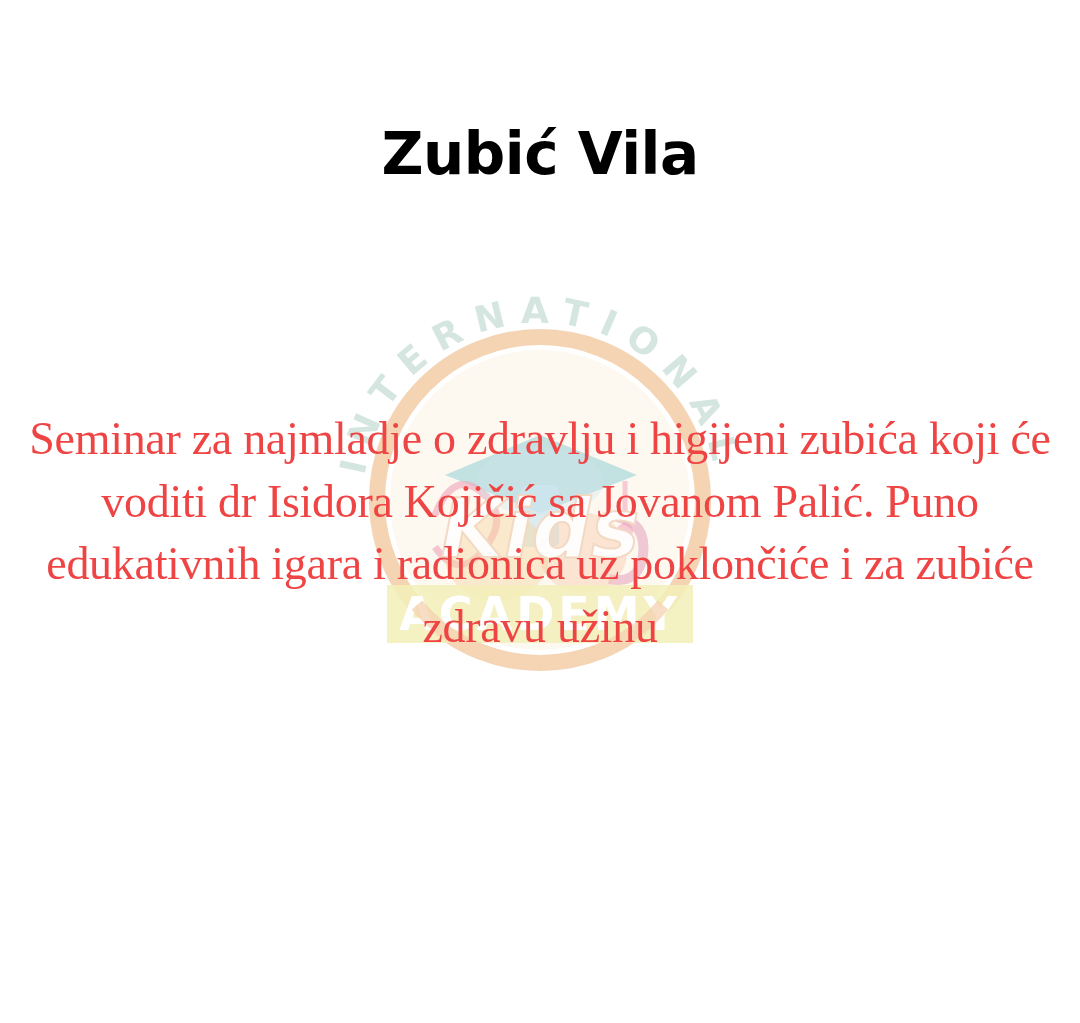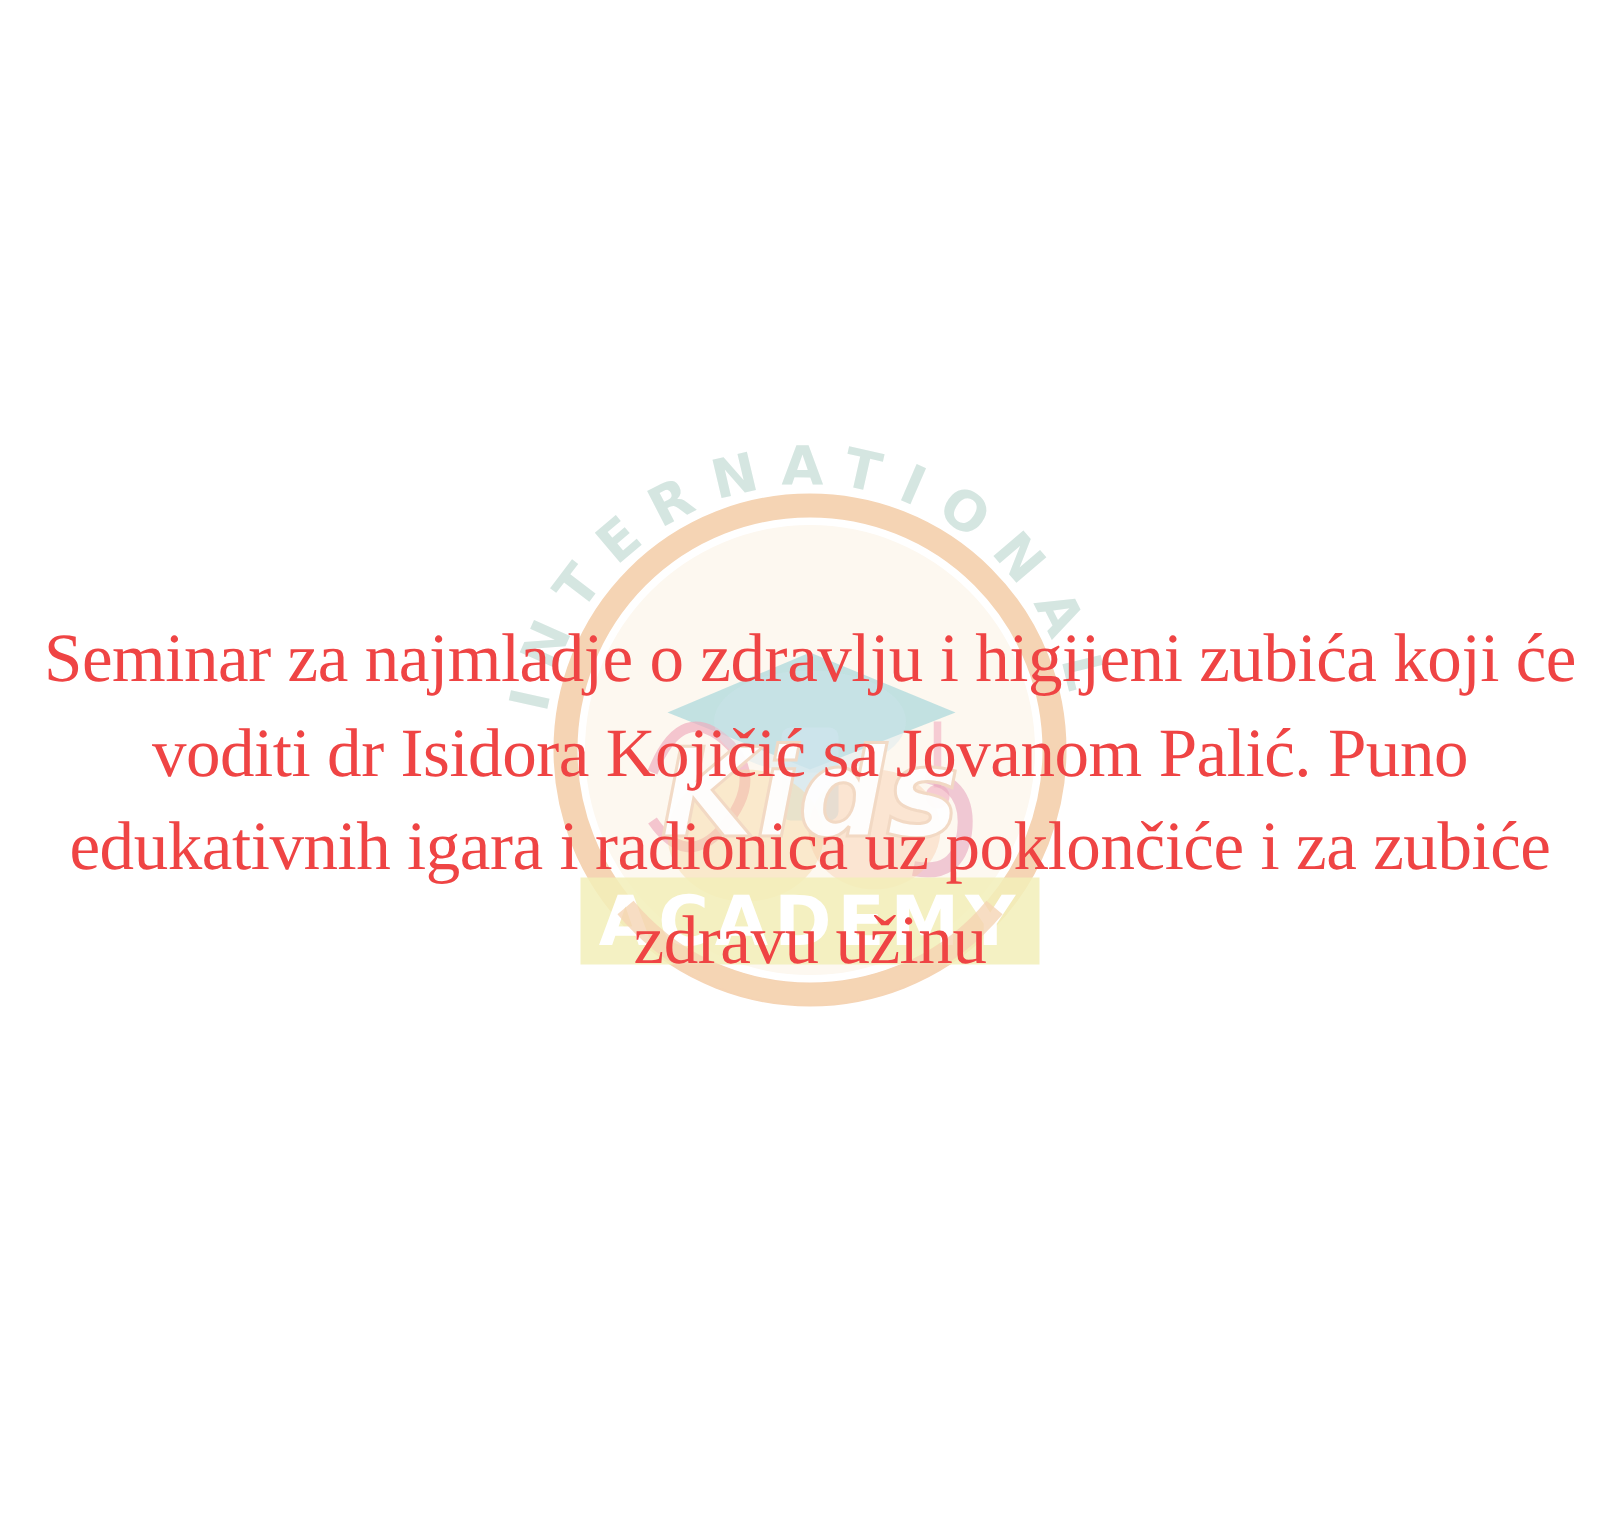--- a/index.html
+++ b/index.html
@@ -137,19 +137,20 @@
       </g>
 
       <text font-family="DejaVu Sans, sans-serif" font-size="36" font-weight="bold" letter-spacing="14" fill="#d5e6e1">
         <textPath href="#arcTop" startOffset="50%" text-anchor="middle">INTERNATIONAL</textPath>
       </text>
 
       <path d="M 92,320 A 160,160 0 0 0 338,320" fill="none" stroke="#f5d4b4" stroke-width="14" opacity="0.8"></path>
     </svg>
   </div>
 
+  <h1 class="title">Zubić Vila</h1>
 
   <div class="body-block">
     <p class="body-text">Seminar za najmladje o zdravlju i higijeni zubića koji će voditi dr Isidora Kojičić sa Jovanom Palić. Puno edukativnih igara i radionica uz poklončiće i za zubiće zdravu užinu</p>
   </div>
 
 
 </div>
 
 </body></html>

